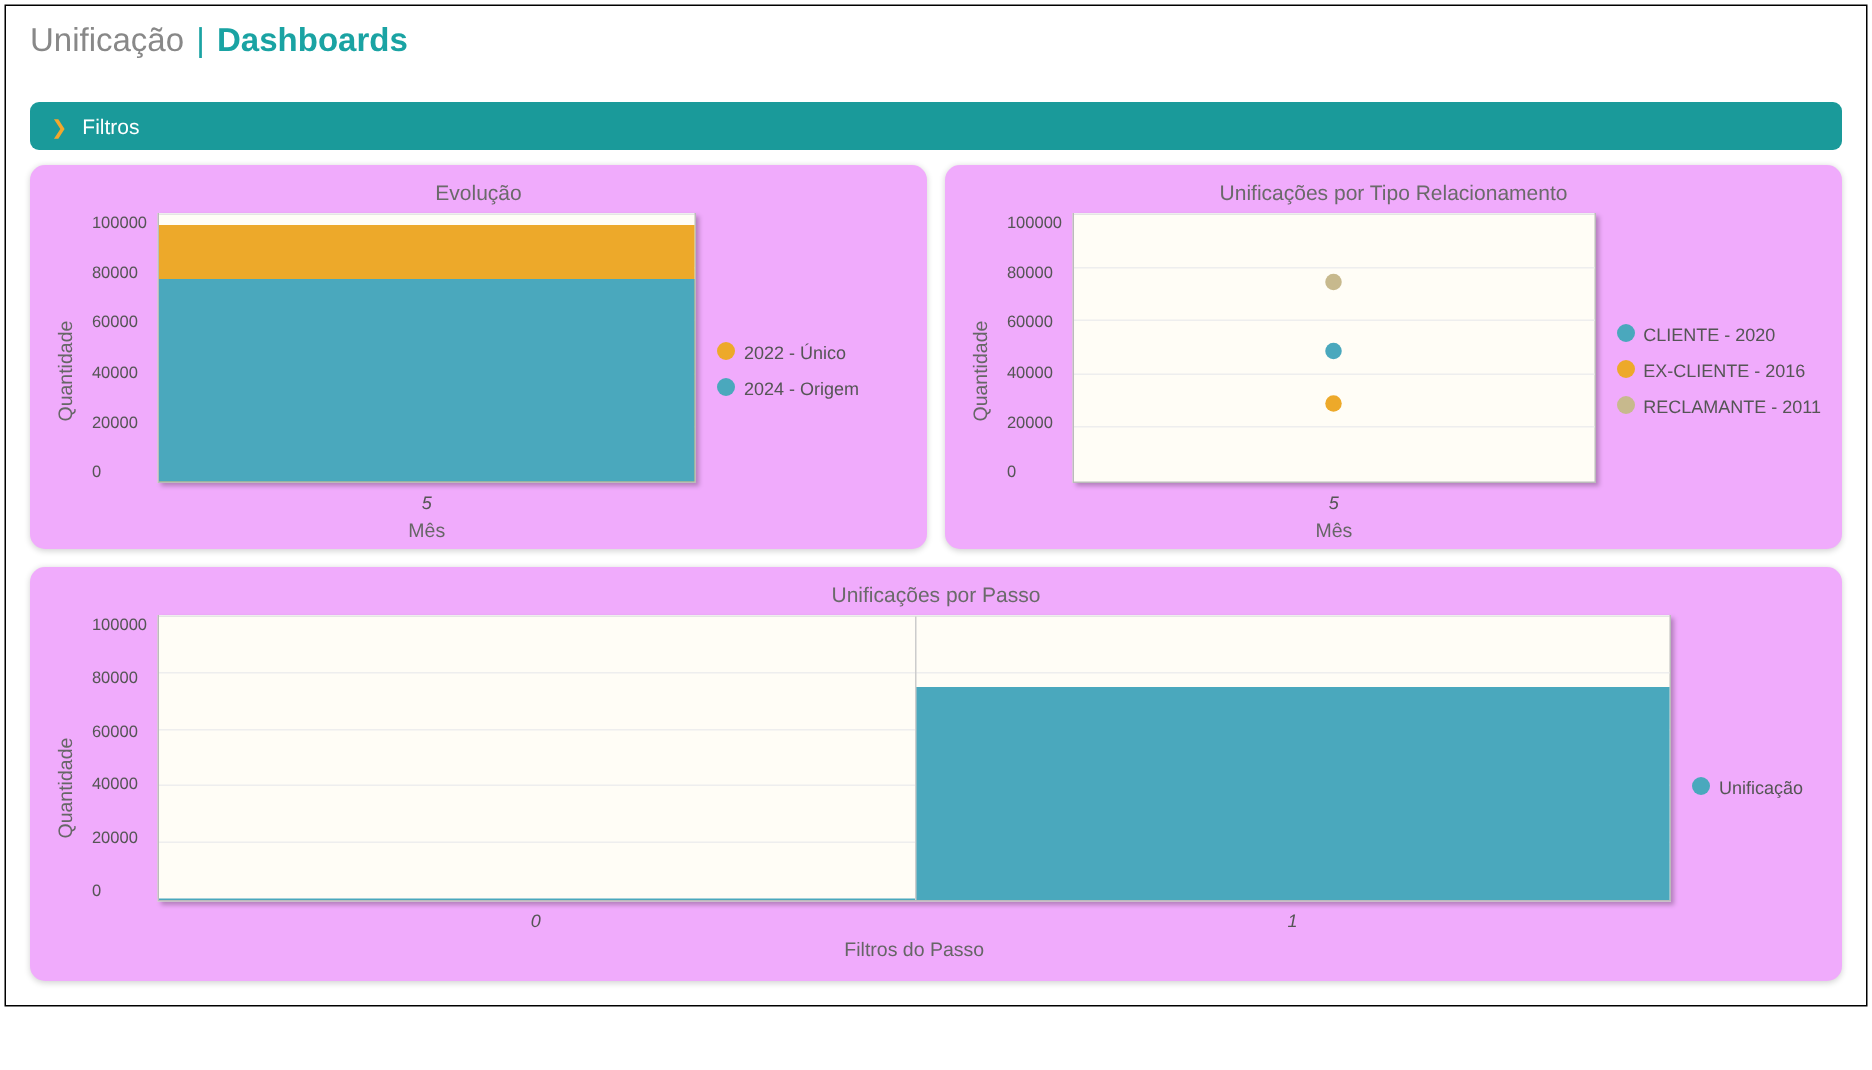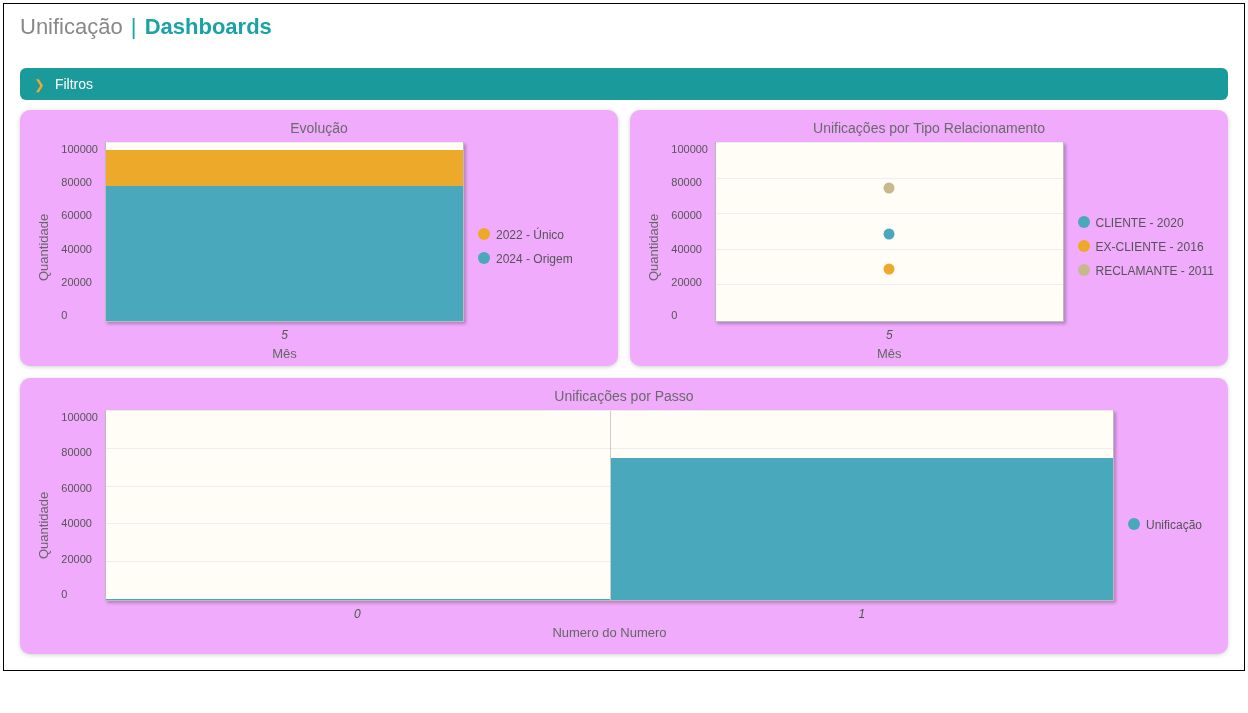--- a/index.html
+++ b/index.html
@@ -226,21 +226,21 @@
             <div class="grid-line" style="bottom: 80%;"></div>
             <div class="grid-line" style="bottom: 100%;"></div>
             <div class="bar" style="background: rgb(74, 168, 189); left: 0%; width: 50%; height: 0.5%;"></div>
             <div class="bar" style="background: rgb(74, 168, 189); left: 50%; width: 50%; height: 75%;"></div>
             <div style="position: absolute; top: 0px; bottom: 0px; left: 50%; width: 1px; background: rgb(204, 204, 204);"></div>
           </div>
         <div class="x-ticks" id="xticks-passo">
             <span>0</span>
             <span>1</span>
           </div>
-        <div class="xlabel">Numero do Numero</div>
+        <div class="xlabel">Filtros do Passo</div>
       </div>
       <div class="legend" id="legend-passo" style="min-width:100px">
           <div class="legend-item">
             <span class="swatch" style="background: rgb(74, 168, 189);"></span>
             <span>Unificação</span>
           </div>
         </div>
     </div>
   </div>
 

